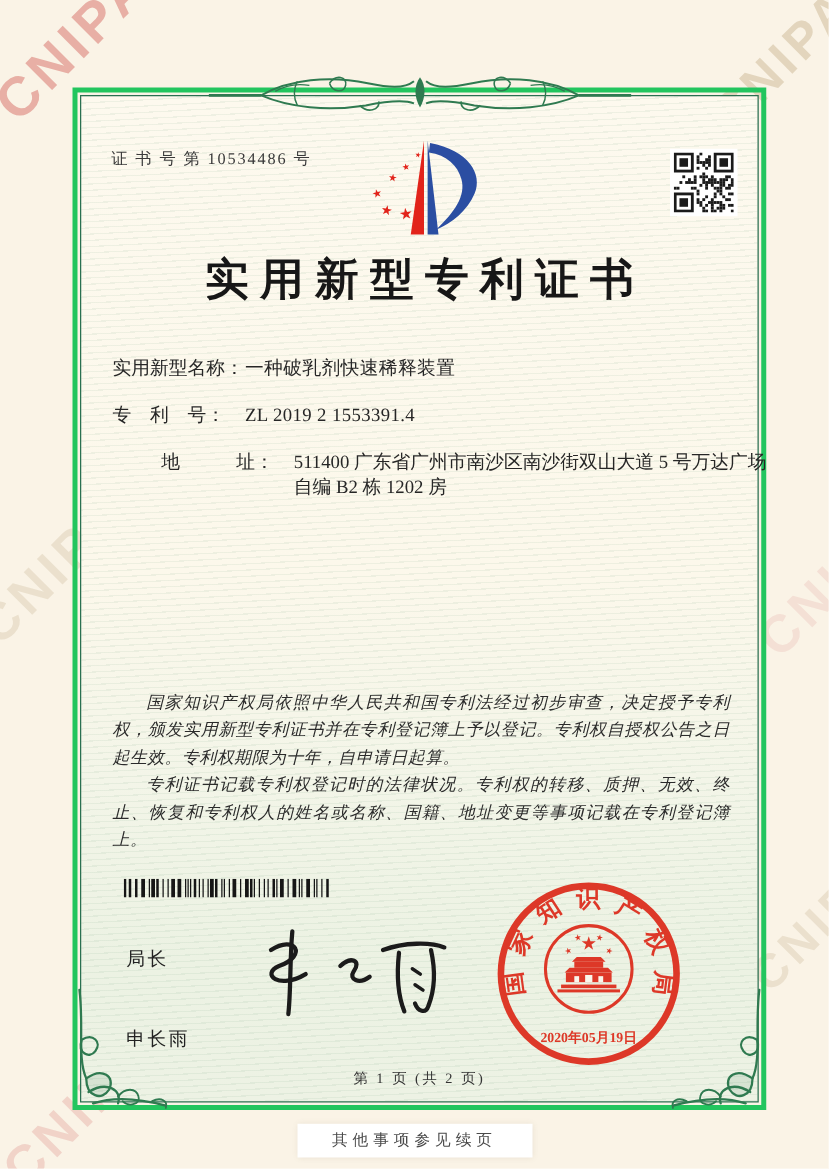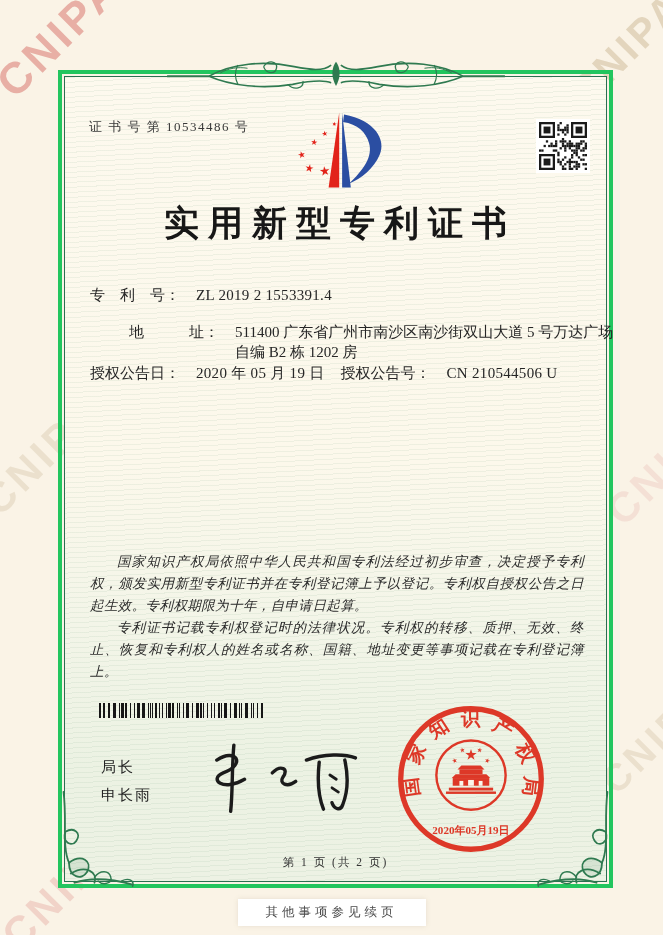--- a/index.html
+++ b/index.html
@@ -56,21 +56,21 @@
   .grant-pair2{margin-left:16px;}
   
   .paras{position:absolute;left:28px;top:477px;width:494px;font-size:13.5px;line-height:22px;
     font-style:italic;color:#2b2b2b;letter-spacing:0.4px;}
   .paras p{margin:0;text-indent:2em;text-align:justify;}
   
   .barcode{position:absolute;left:37px;top:629px;width:166px;height:15px;overflow:hidden;}
   .barcode span{position:absolute;top:0;bottom:0;background:#161616;display:block;}
   
   .signer-role{position:absolute;left:39px;top:684px;font-size:15px;letter-spacing:2px;color:#222;}
-  .signer-name{position:absolute;left:39px;top:712px;font-size:15px;letter-spacing:2px;color:#222;}
+  .signer-name{position:absolute;left:39px;top:748px;font-size:15px;letter-spacing:2px;color:#222;}
   .signature{position:absolute;left:142px;top:658px;width:160px;height:86px;}
   
   .seal{position:absolute;left:332px;top:628px;width:154px;height:154px;opacity:0.95;}
   
   .page-info{position:absolute;left:0;bottom:14px;width:100%;text-align:center;
     font-size:11.5px;letter-spacing:2px;color:#333;}
   .cont-note{
     position:absolute;left:50%;top:886px;transform:translateX(-50%);
     background:#ffffff;padding:5px 28px;font-size:12.5px;letter-spacing:4px;color:#4a4a4a;
     box-shadow:0 0 5px rgba(120,110,80,0.15);white-space:nowrap;margin-top:13px;
@@ -271,27 +271,27 @@
         <use href="#star5" transform="translate(10,50) scale(3.8) rotate(-14)"></use>
         <use href="#star5" transform="translate(18,64) scale(4.4) rotate(10)"></use>
         <use href="#star5" transform="translate(34,67) scale(5.2) rotate(-8)"></use>
       </g>
     </svg>
 
     <div class="title">实用新型专利证书</div>
 
     <div class="fields">
       <div class="f-row">
+        <span class="f-label">实用新型名称：</span><span class="f-value">一种破乳剂快速稀释装置</span>
+      </div>
+      <div class="f-row">
         <span class="f-label">专　利　号：</span><span class="f-value">ZL 2019 2 1553391.4</span>
       </div>
       <div class="f-row f-row-address">
         <span class="f-label">地　　　址：</span><span class="addr-val"><span>511400 广东省广州市南沙区南沙街双山大道 5 号万达广场</span><br><span>自编 B2 栋 1202 房</span></span>
-      </div>
-      <div class="f-row">
-        <span class="f-label">授权公告日：</span><span class="f-value">2020 年 05 月 19 日</span><span class="f-label grant-pair2">授权公告号：</span><span class="f-value">CN 210544506 U</span>
       </div>
     </div>
 
     <div class="paras">
       <p>国家知识产权局依照中华人民共和国专利法经过初步审查，决定授予专利权，颁发实用新型专利证书并在专利登记簿上予以登记。专利权自授权公告之日起生效。专利权期限为十年，自申请日起算。</p>
       <p>专利证书记载专利权登记时的法律状况。专利权的转移、质押、无效、终止、恢复和专利权人的姓名或名称、国籍、地址变更等事项记载在专利登记簿上。</p>
     </div>
 
     <div class="barcode">
         <span style="left:0px;width:2px"></span>

